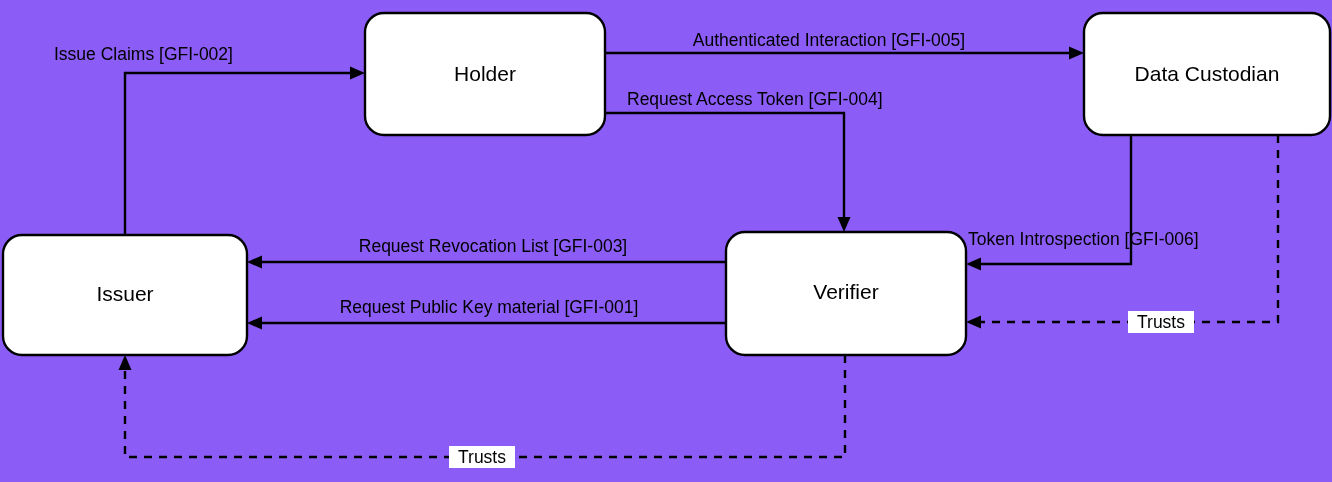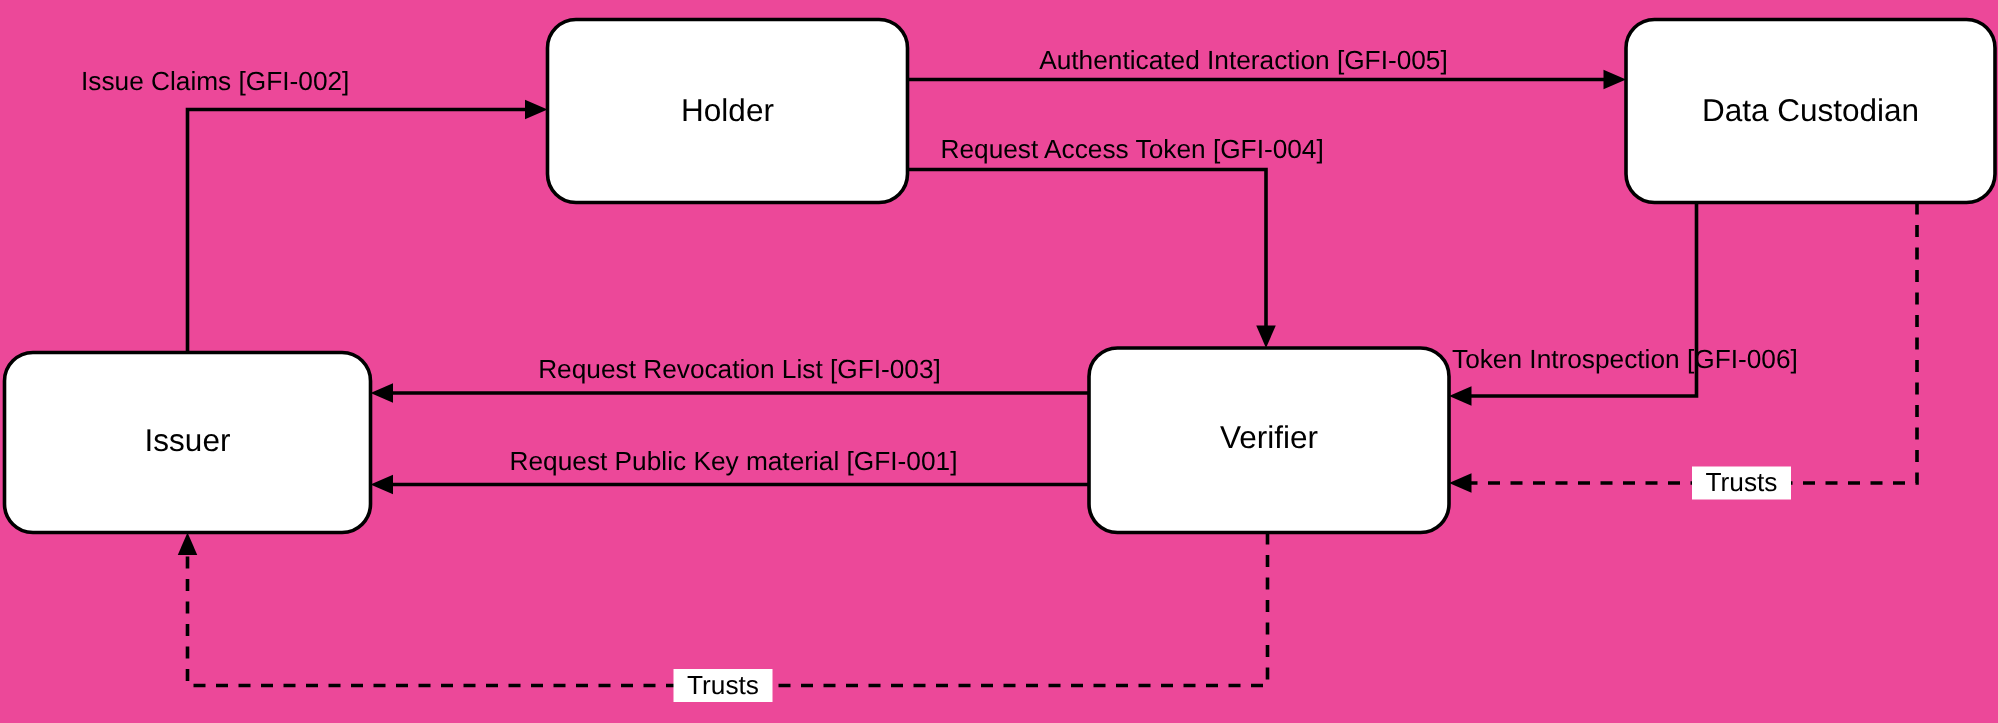--- a/index.html
+++ b/index.html
@@ -4,21 +4,21 @@
 <style>
   html, body {
     margin: 0;
     padding: 0;
     background: #ffffff;
   }
   #canvas {
     position: relative;
     width: 1332px;
     height: 482px;
-    background: #ec4899;
+    background: #8b5cf6;
     overflow: hidden;
     font-family: "Liberation Sans", sans-serif;
   }
   svg.diagram {
     position: absolute;
     top: 0;
     left: 0;
     width: 1332px;
     height: 482px;
   }

